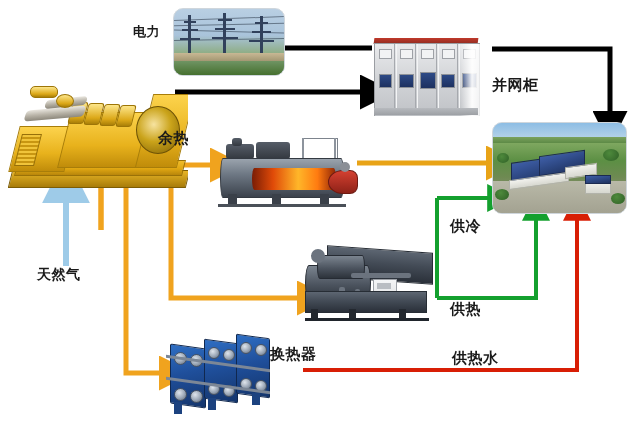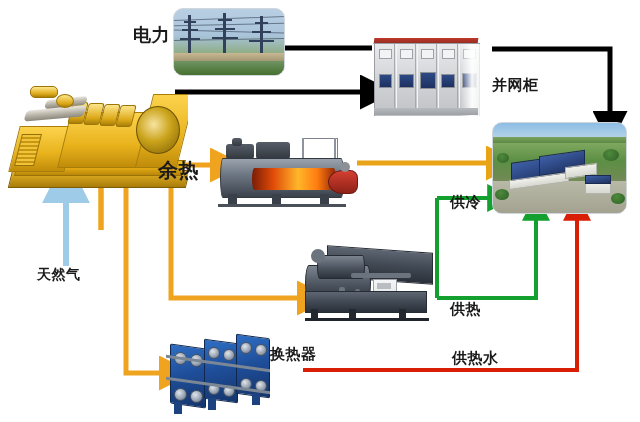--- a/index.html
+++ b/index.html
@@ -337,21 +337,21 @@
     <div class="pl-mast" style="left:44px; top:10px; width:14px; height:2px;"></div>
     <div class="pl-mast" style="left:41px; top:19px; width:20px; height:2px;"></div>
     <div class="pl-mast" style="left:38px; top:28px; width:26px; height:2px;"></div>
     <div class="pl-mast" style="left:86px; top:7px; width:3px; height:41px;"></div>
     <div class="pl-mast" style="left:81px; top:13px; width:13px; height:2px;"></div>
     <div class="pl-mast" style="left:78px; top:22px; width:19px; height:2px;"></div>
     <div class="pl-mast" style="left:75px; top:31px; width:25px; height:2px;"></div>
     <div style="position:absolute; left:0; top:44px; width:110px; height:10px; background:linear-gradient(180deg,#c8b894 0%,#9a8f6a 100%);"></div>
     <div style="position:absolute; left:0; top:52px; width:110px; height:14px; background:linear-gradient(180deg,#6f9463 0%,#46702f 100%);"></div>
   </div>
-  <div class="label" style="left:133px; top:26px; font-size:18px;">电力</div>
+  <div class="label" style="left:133px; top:26px; font-size:13px;font-family:Liberation Mono, monospace;">电力</div>
 
   <div class="node" style="left:372px; top:38px; width:110px; height:78px;">
     <div class="cab-top" style="left:2px; top:0; width:104px; height:6px; transform:skewX(-8deg);"></div>
     <div class="cab-shell" style="left:2px; top:5px; width:104px; height:72px;"></div>
     <div class="cab-col" style="left:22px; top:6px; width:1px; height:70px;"></div>
     <div class="cab-col" style="left:43px; top:6px; width:1px; height:70px;"></div>
     <div class="cab-col" style="left:64px; top:6px; width:1px; height:70px;"></div>
     <div class="cab-col" style="left:85px; top:6px; width:1px; height:70px;"></div>
     <div class="cab-meter" style="left:7px; top:11px; width:11px; height:8px;"></div>
     <div class="cab-meter" style="left:28px; top:11px; width:11px; height:8px;"></div>
@@ -436,24 +436,24 @@
     <div class="pp-wall" style="left:92px; top:58px; width:24px; height:11px;"></div>
     <div class="pp-roof" style="left:92px; top:52px; width:24px; height:7px;"></div>
     <div class="pp-tree" style="left:4px; top:30px; width:12px; height:10px;"></div>
     <div class="pp-tree" style="left:110px; top:26px; width:16px; height:12px;"></div>
     <div class="pp-tree" style="left:2px; top:66px; width:14px; height:11px;"></div>
     <div class="pp-tree" style="left:118px; top:70px; width:14px; height:11px;"></div>
     <div style="position:absolute;left:0;top:0;width:133px;height:16px;background:linear-gradient(180deg,#8dbde4 0%,#b7d4e9 100%);"></div>
     <div style="position:absolute;left:0;top:14px;width:133px;height:6px;background:linear-gradient(180deg,#7ba25e 0%,#5d8a46 100%);"></div>
   </div>
 
-  <div class="label" style="left:158px; top:160px; font-size:20px;">余热</div>
+  <div class="label" style="left:158px; top:131px; font-size:15px;">余热</div>
 
 
   <div class="label thin" style="left:37px; top:267px; font-size:14px;">天然气</div>
 
-  <div class="label" style="left:450px; top:195px; font-size:15px;">供冷</div>
+  <div class="label" style="left:450px; top:219px; font-size:15px;">供冷</div>
 
   <div class="label" style="left:450px; top:302px; font-size:15px;">供热</div>
 
   <div class="label" style="left:452px; top:351px; font-size:15px;">供热水</div>
 
 </div>
 
 </body></html>

